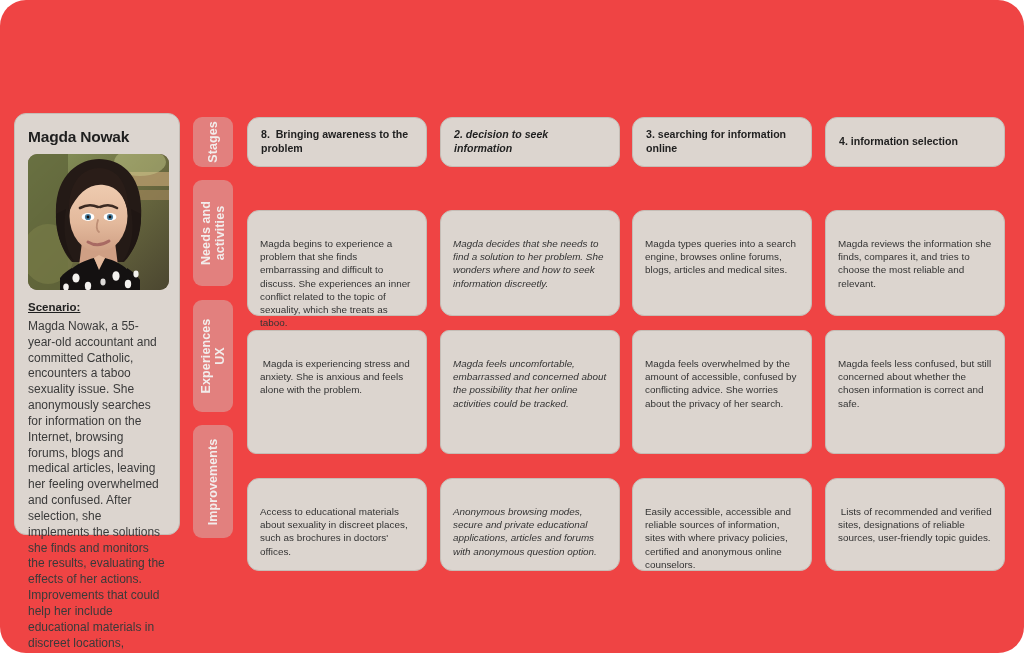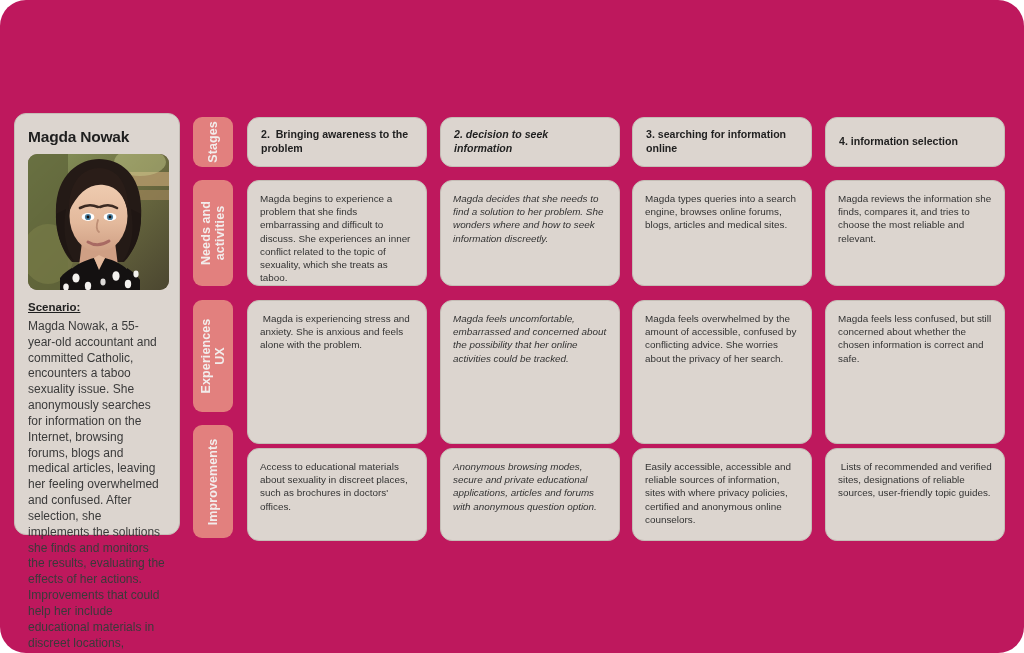--- a/index.html
+++ b/index.html
@@ -11,21 +11,21 @@
     height: 653px;
     background: #ffffff;
     font-family: "Liberation Sans", sans-serif;
     overflow: hidden;
   }
   #board {
     position: absolute;
     left: 0; top: 0;
     width: 1024px;
     height: 653px;
-    background: #be185d;
+    background: #ef4444;
     border-radius: 26px;
     overflow: hidden;
   }
 
   
   .persona-card {
     position: absolute;
     left: 14px;
     top: 113px;
     width: 166px;
@@ -111,30 +111,31 @@
     padding: 0 13px;
   }
   .cell-stage .txt {
     font-size: 10.6px;
     font-weight: bold;
     color: #1f1f1f;
     line-height: 1.3;
     white-space: pre-wrap;
   }
   .cell-body {
-    padding: 11px 12px;
+    padding: 26px 12px;
+    margin-top: 30px;
   }
   .cell-body .txt {
     font-size: 9.9px;
     line-height: 1.33;
     color: #333333;
     white-space: pre-wrap;
   }
   .row-needs       { top: 180px; height: 106px; }
-  .row-experiences { top: 300px; height: 144px; }
+  .row-experiences { top: 300px; height: 124px; border-radius: 9px; }
   .row-improve     { top: 448px; height: 93px; }
 
   .col1 { left: 247px; width: 180px; }
   .col2 { left: 440px; width: 180px; font-style: italic; }
   .col3 { left: 632px; width: 180px; }
   .col4 { left: 825px; width: 180px; }
 </style>
 </head>
 <body>
 
@@ -221,21 +222,21 @@
   </div>
   <div class="row-chip chip-experiences">
     <span>Experiences
 UX</span>
   </div>
   <div class="row-chip chip-improve">
     <span>Improvements</span>
   </div>
 
   <div class="cell cell-stage col1">
-    <div class="txt">2.  Bringing awareness to the problem</div>
+    <div class="txt">8.  Bringing awareness to the problem</div>
   </div>
   <div class="cell cell-stage col2">
     <div class="txt">2. decision to seek information</div>
   </div>
   <div class="cell cell-stage col3">
     <div class="txt">3. searching for information online</div>
   </div>
   <div class="cell cell-stage col4">
     <div class="txt">4. information selection</div>
   </div>

